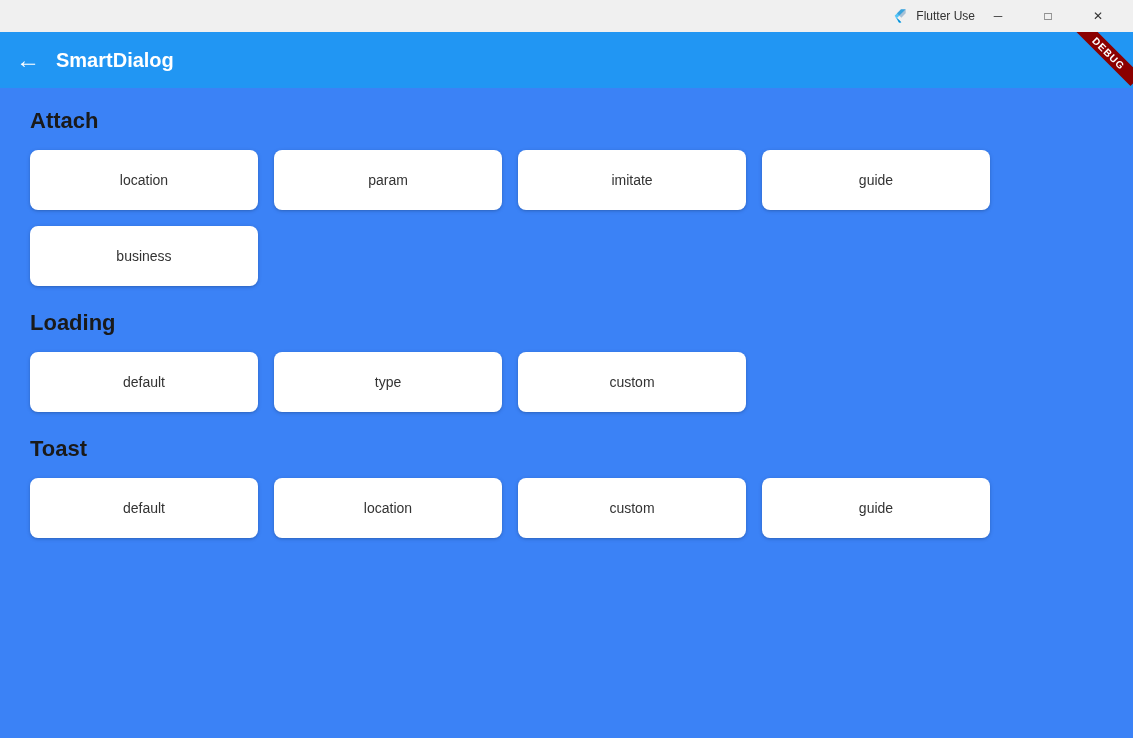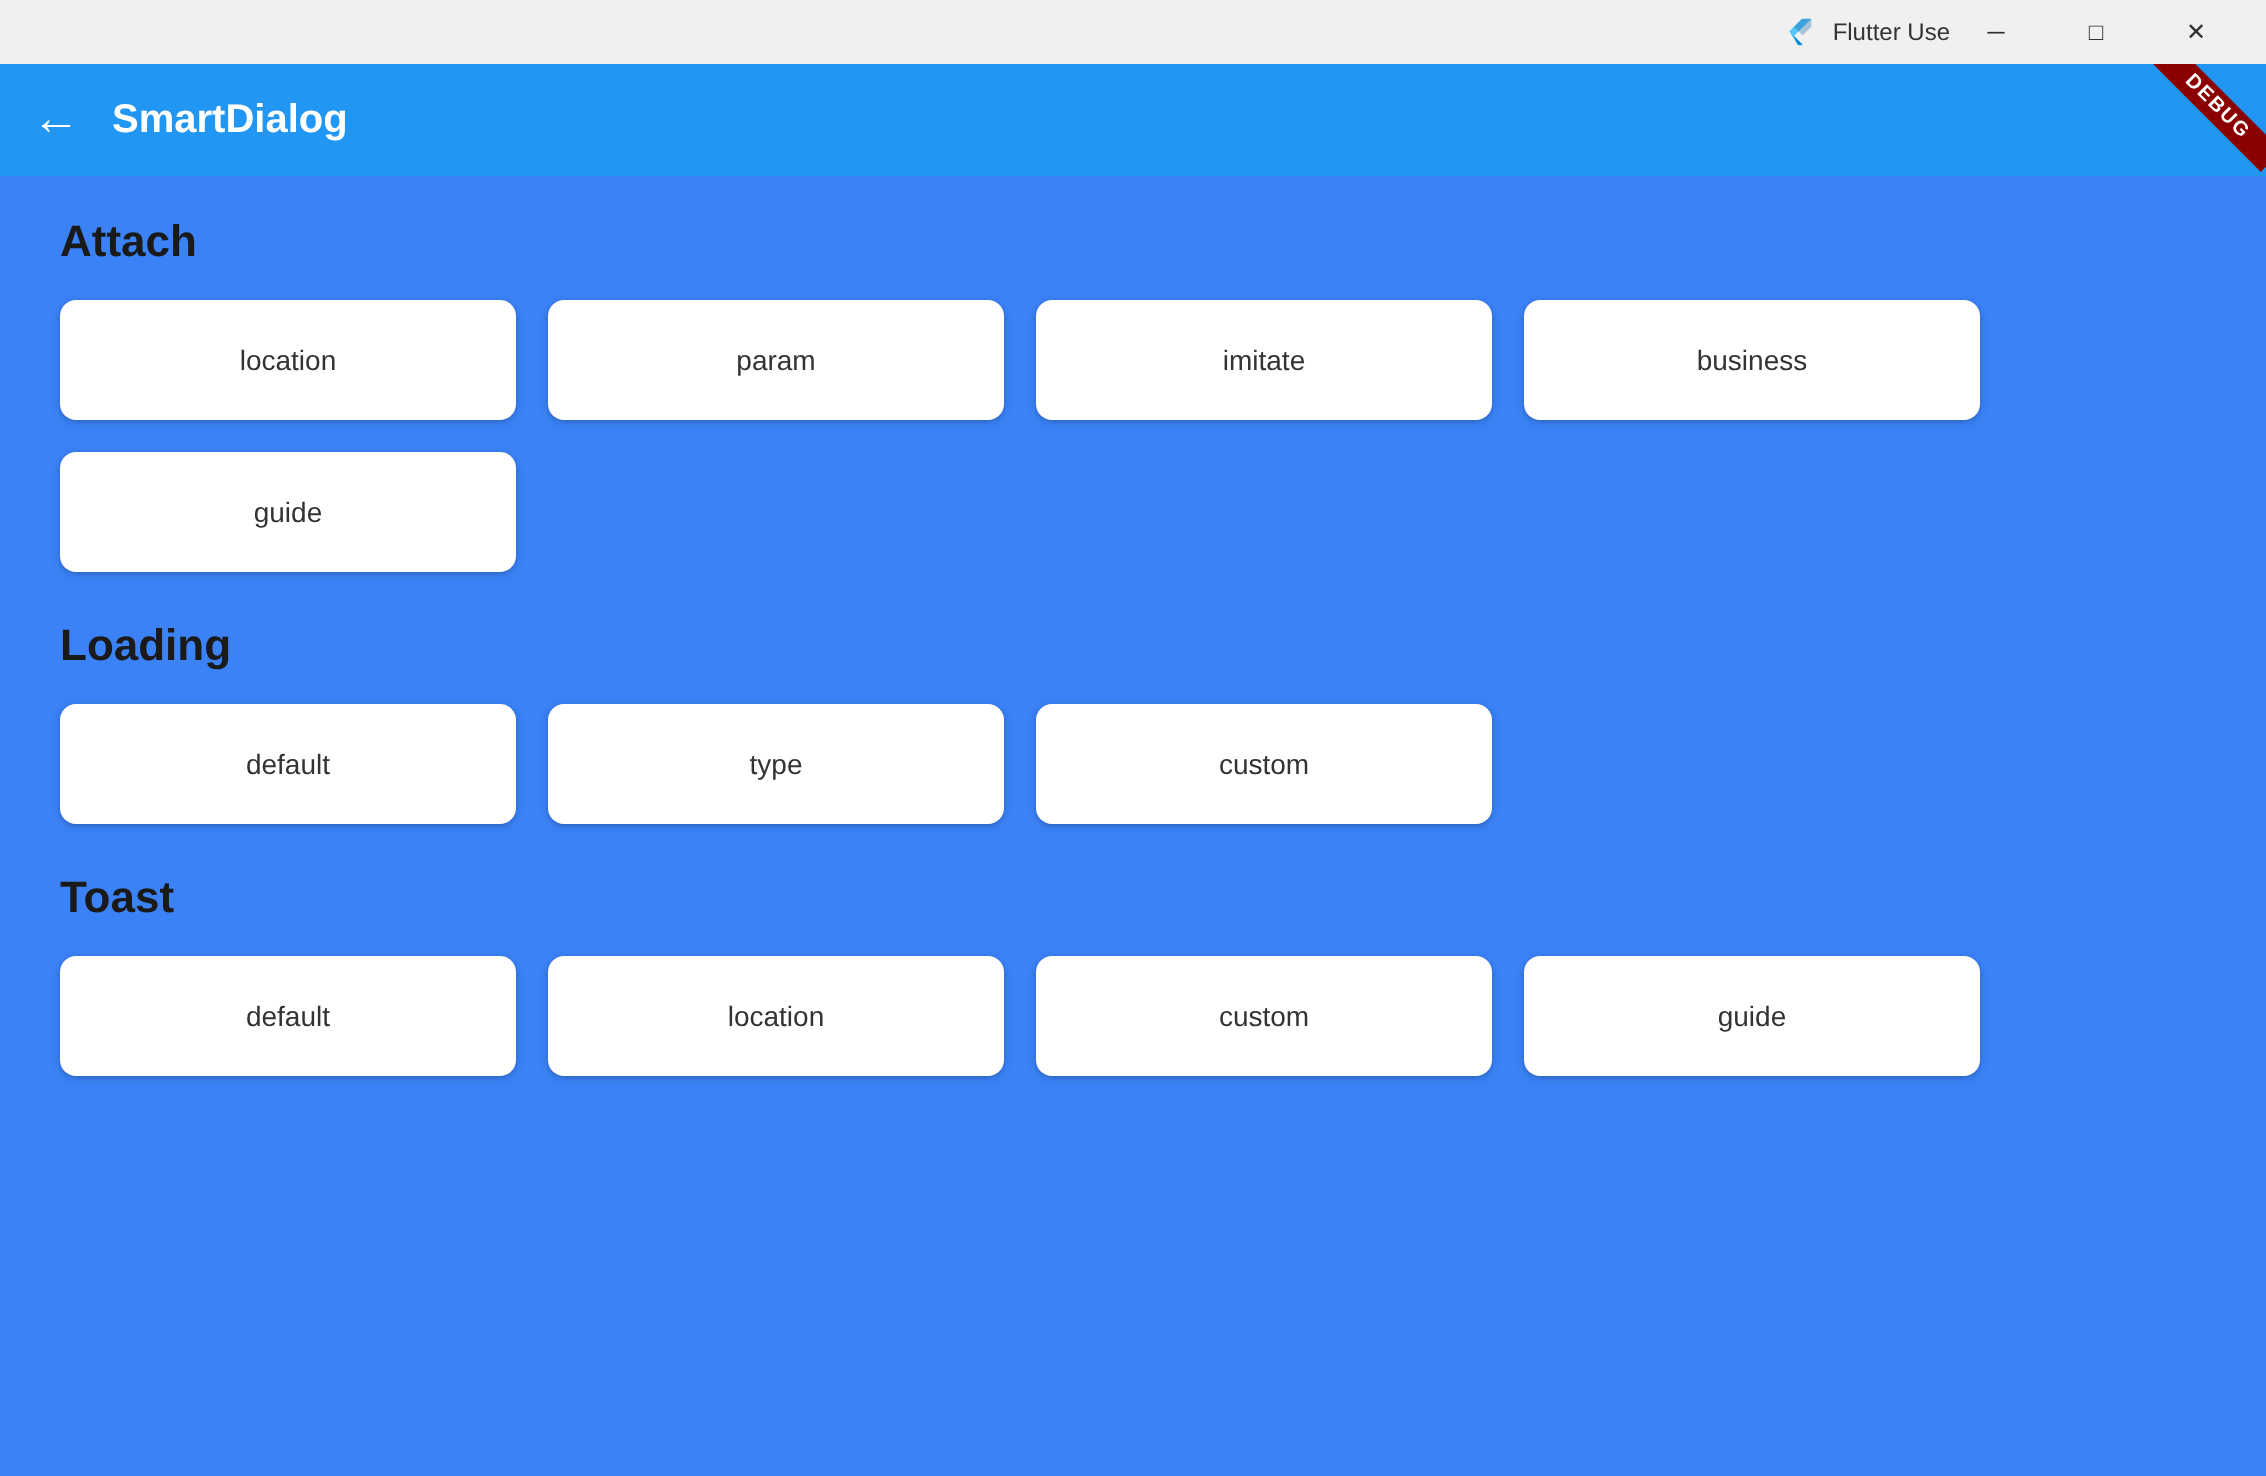--- a/index.html
+++ b/index.html
@@ -196,22 +196,22 @@
 </div>
 
 <div class="content">
 
 <div class="section">
       <div class="section-title">Attach</div>
       <div class="button-grid">
         <button class="card-button">location</button>
         <button class="card-button">param</button>
         <button class="card-button">imitate</button>
+        <button class="card-button">guide</button>
         <button class="card-button">business</button>
-        <button class="card-button">guide</button>
       </div>
     </div>
     <div class="section">
       <div class="section-title">Loading</div>
       <div class="button-grid">
         <button class="card-button">default</button>
         <button class="card-button">type</button>
         <button class="card-button">custom</button>
       </div>
     </div>

